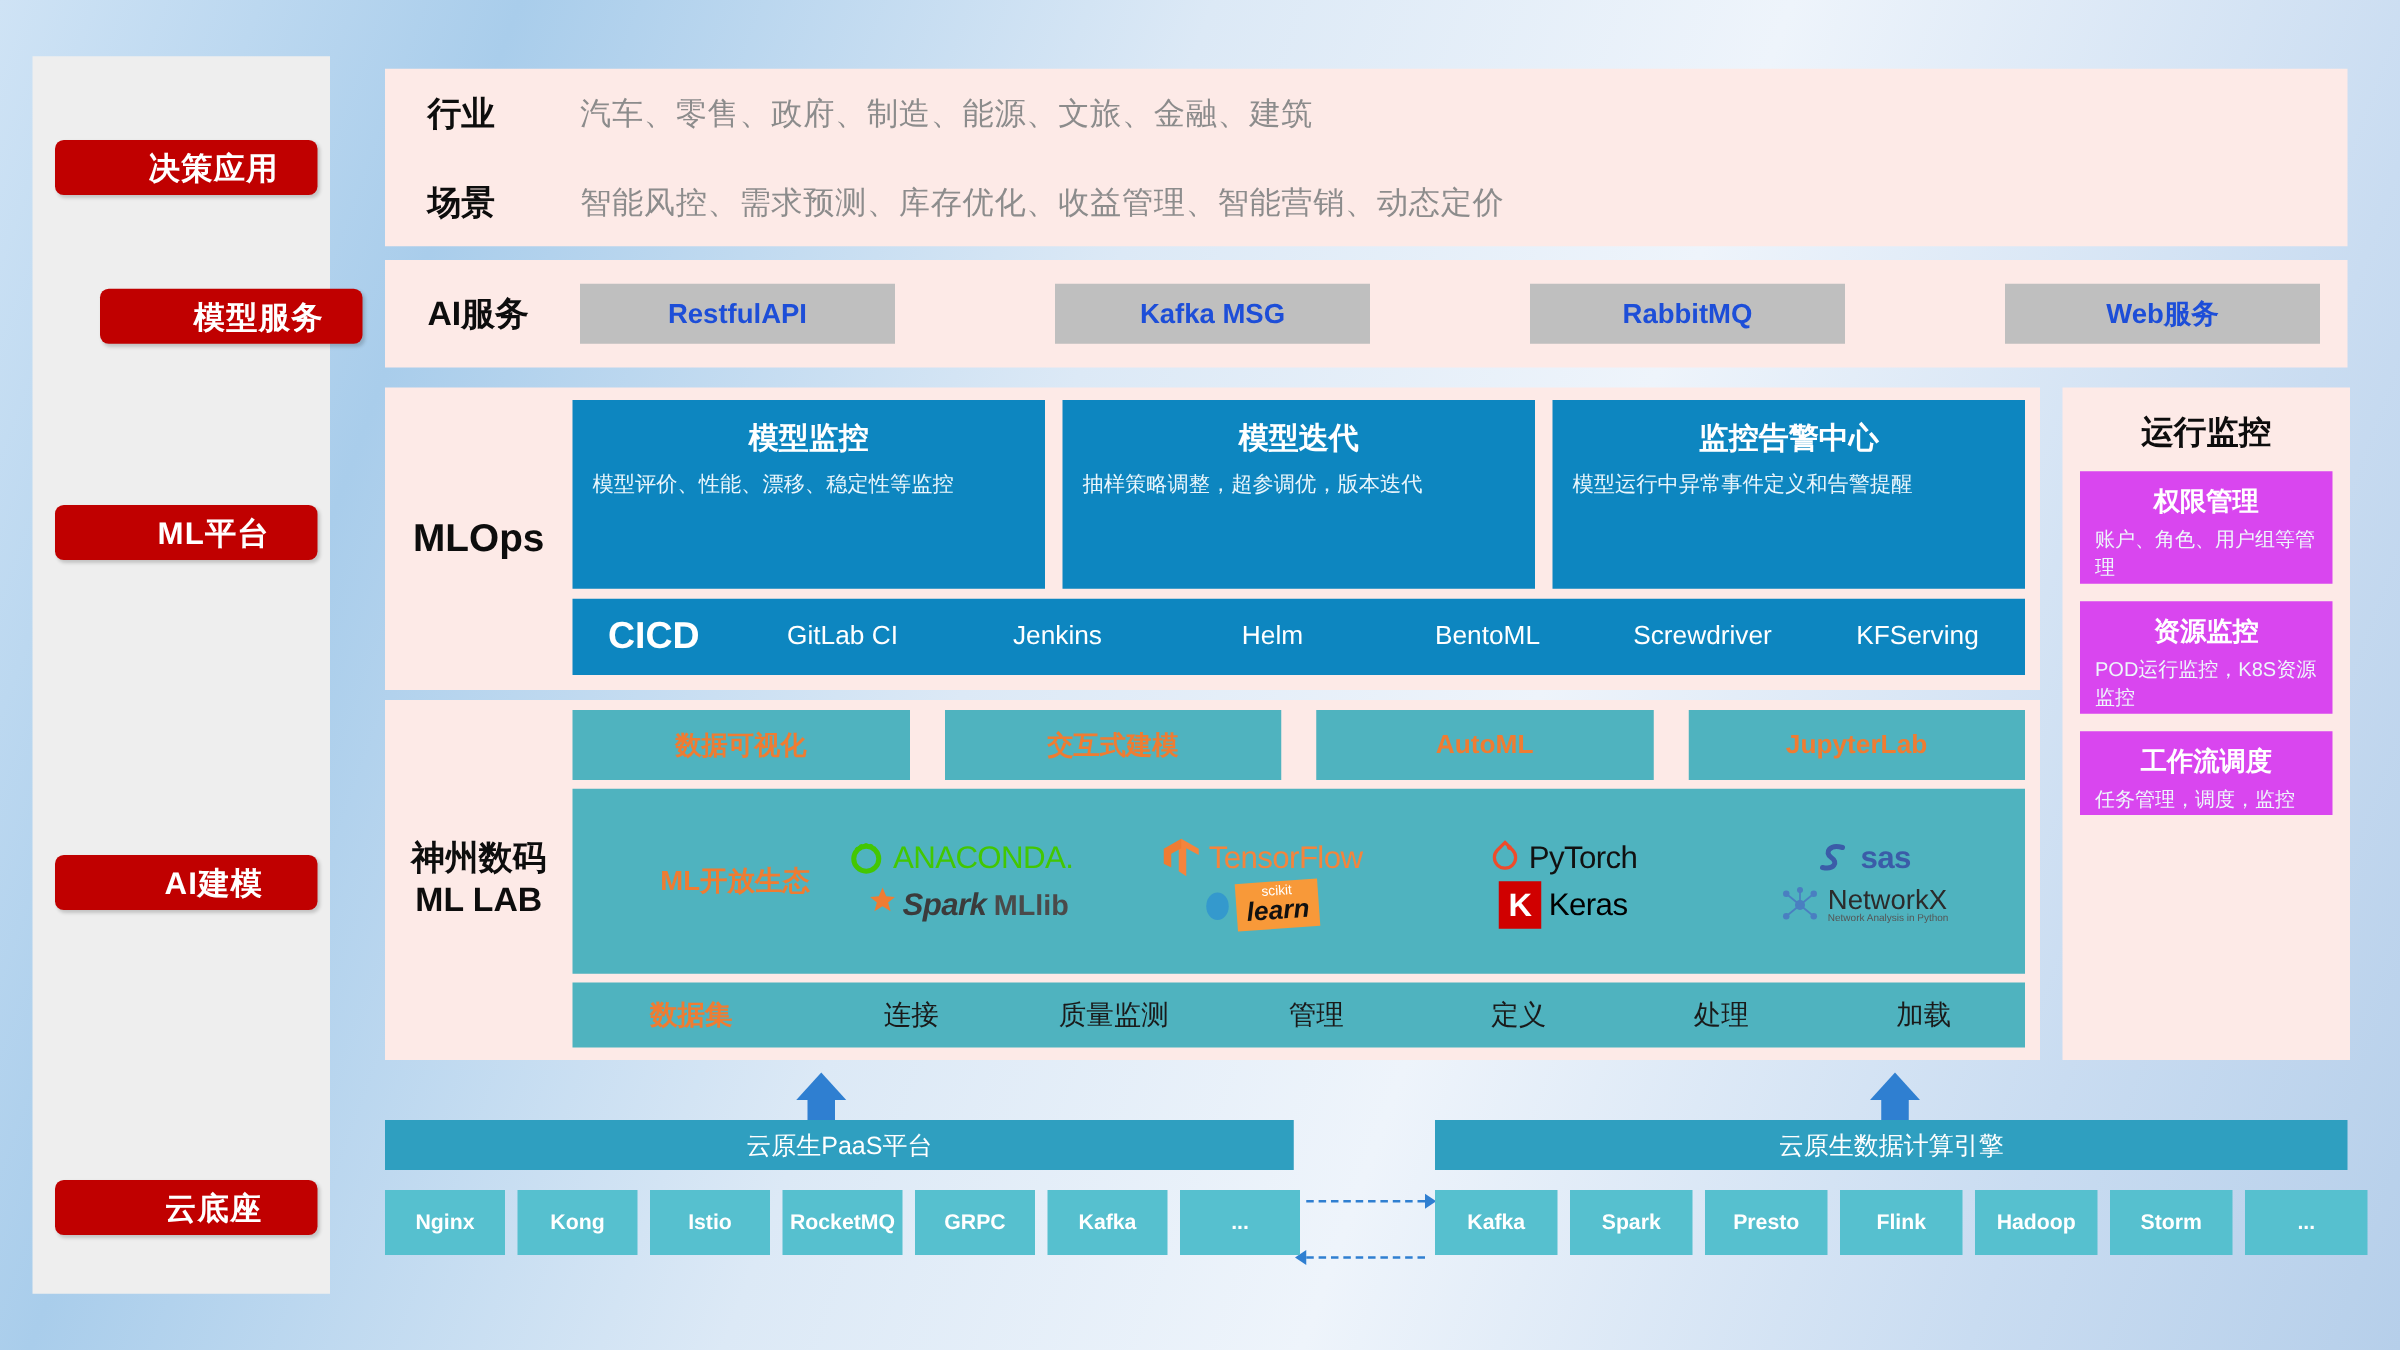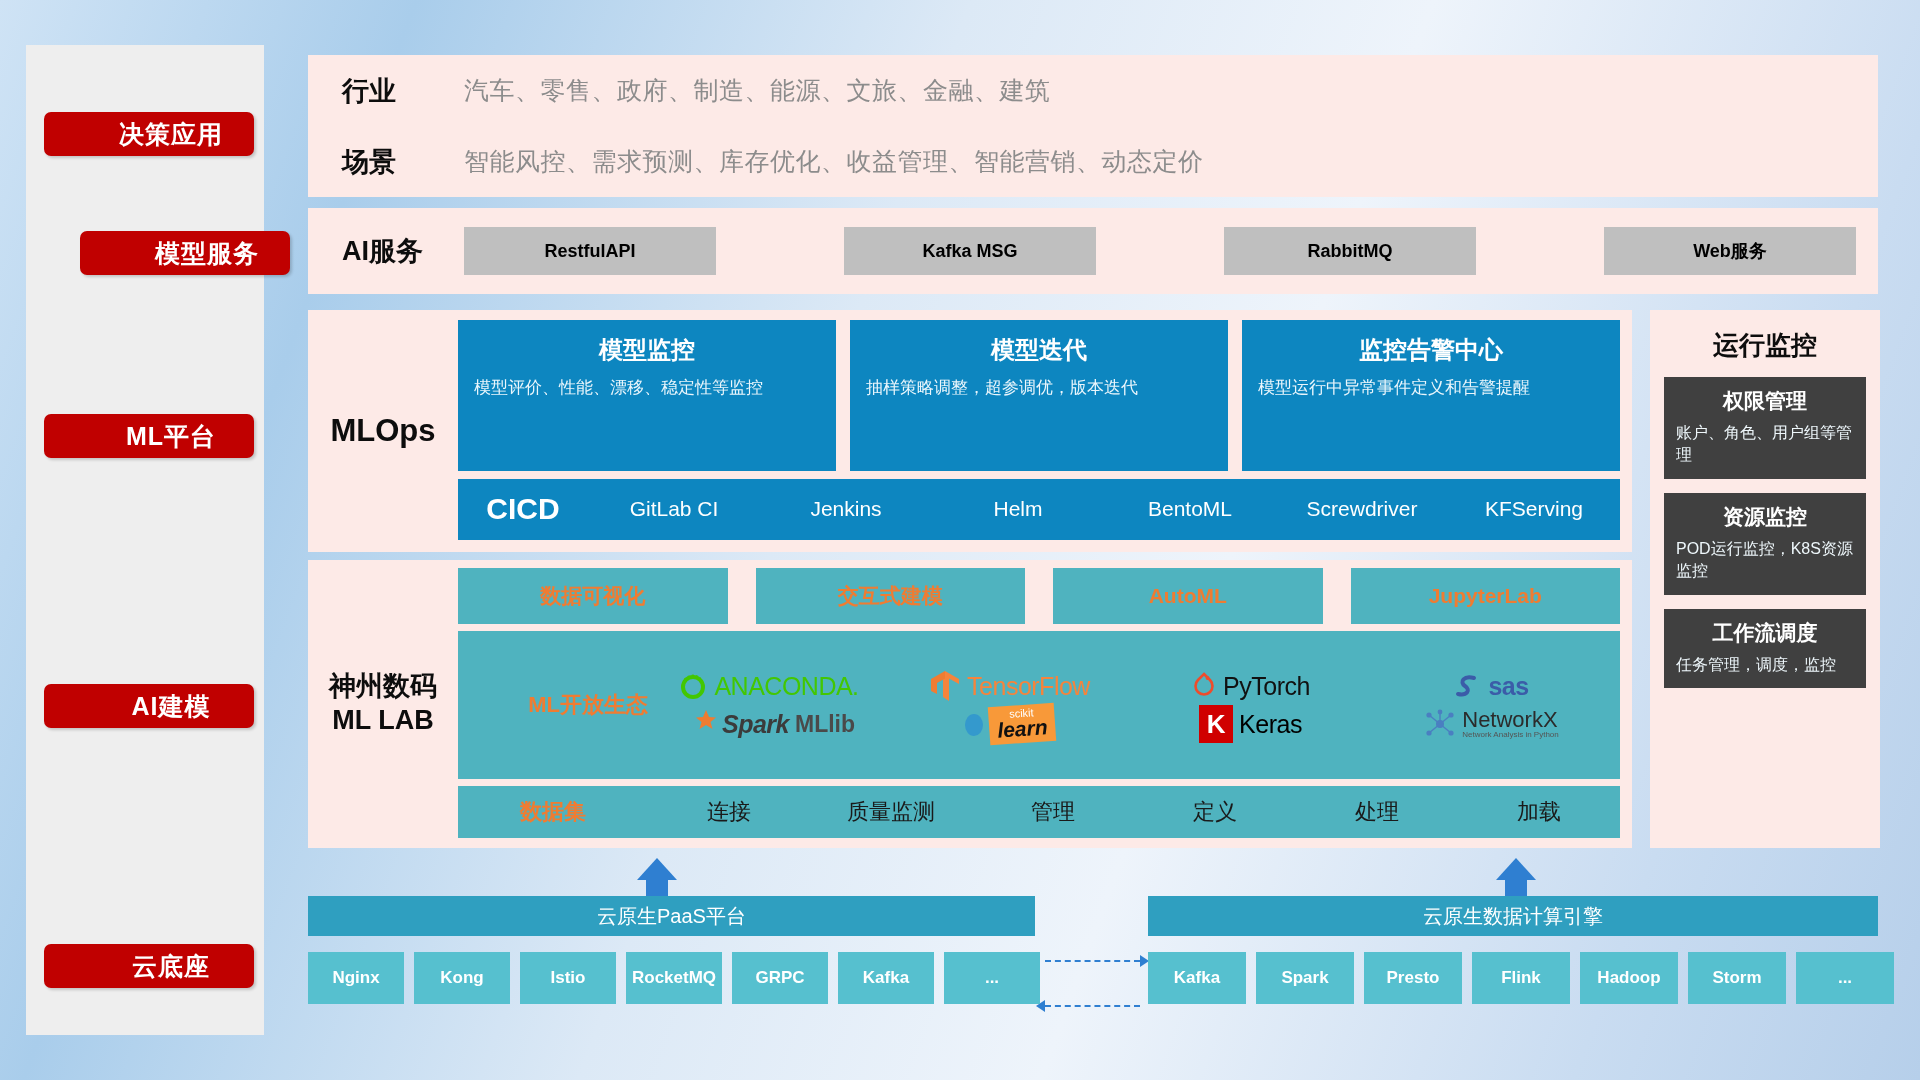--- a/index.html
+++ b/index.html
@@ -22,41 +22,41 @@
     position:absolute; left:44px; width:210px; height:44px;
     background:#c00000; border-radius:7px;
     color:#fff; font-weight:bold; font-size:25px;
     display:flex; align-items:center; justify-content:center;
     letter-spacing:1px;
     box-shadow:2px 2px 3px rgba(0,0,0,.18);
     padding-left:44px;
   }
   #chip0 { top:112px; }
   #chip1 { top:231px;margin-left:36px; }
-  #chip2 { top:414px; }
+  #chip2 { top:404px; }
   #chip3 { top:684px; }
   #chip4 { top:944px; }
 
   
   .panel { position:absolute; background:#fdeae7; }
 
   
   #row-industry { left:308px; top:55px; width:1570px; height:142px; }
   .ind-row { display:flex; align-items:center; height:50%; padding-left:34px; }
   .ind-label { width:122px; font-size:27px; font-weight:bold; color:#0d0d0d; flex:none; }
   .ind-values { font-size:25px; color:#8c8c8c; letter-spacing:.5px; }
 
   
   #row-ai { left:308px; top:208px; width:1570px; height:86px;
             display:flex; align-items:center; padding-left:34px; }
   #row-ai .sec-label { width:122px; flex:none; font-size:27px; font-weight:bold; color:#0d0d0d; }
   .ai-btns { flex:1; display:flex; gap:0; justify-content:space-between; padding-right:22px; }
   .ai-btn {
-    width:252px; height:48px; background:#bfbfbf; color:#000000;
-    font-size:18px; font-weight:bold;
+    width:252px; height:48px; background:#bfbfbf; color:#1d4ed8;
+    font-size:22px; font-weight:bold;
     display:flex; align-items:center; justify-content:center;
   }
 
   
   #row-mlops { left:308px; top:310px; width:1324px; height:242px;
                display:flex; align-items:center; }
   #row-mlops .sec-label { width:150px; flex:none; text-align:center;
     font-size:31px; font-weight:bold; color:#0d0d0d; }
   .mlops-right { flex:1; height:100%; padding:10px 12px 12px 0;
                  display:flex; flex-direction:column; gap:8px; }
@@ -92,21 +92,21 @@
   .dataset-row { height:52px; background:#4fb3bf; display:flex; align-items:center; }
   .ds-label { width:190px; flex:none; text-align:center; color:#ef7c32;
               font-weight:bold; font-size:22px; }
   .ds-items { flex:1; display:flex; }
   .ds-item { flex:1; text-align:center; font-size:22px; color:#1a1a1a; }
 
   
   #rail-mon { left:1650px; top:310px; width:230px; height:538px; padding:12px 14px; }
   #rail-mon .mon-title { text-align:center; font-size:26px; font-weight:bold;
                          color:#0d0d0d; margin:6px 0 14px; }
-  .mon-card { background:#404040; color:#fff; padding:10px 12px 12px; margin-bottom:14px; }
+  .mon-card { background:#d946ef; color:#fff; padding:10px 12px 0; margin-bottom:14px; }
   .mon-card h5 { font-size:21px; font-weight:bold; text-align:center; margin-bottom:7px; }
   .mon-card p { font-size:16px; line-height:1.4; color:#eef7fb; }
 
   
   .cloud-bar { position:absolute; height:40px; background:#2f9fc0; color:#fff;
                font-size:20px; display:flex; align-items:center; justify-content:center; }
   #bar-paas { left:308px; top:896px; width:727px; }
   #bar-data { left:1148px; top:896px; width:730px; }
 
   .chip-row { position:absolute; top:952px; display:flex; gap:10px; }

